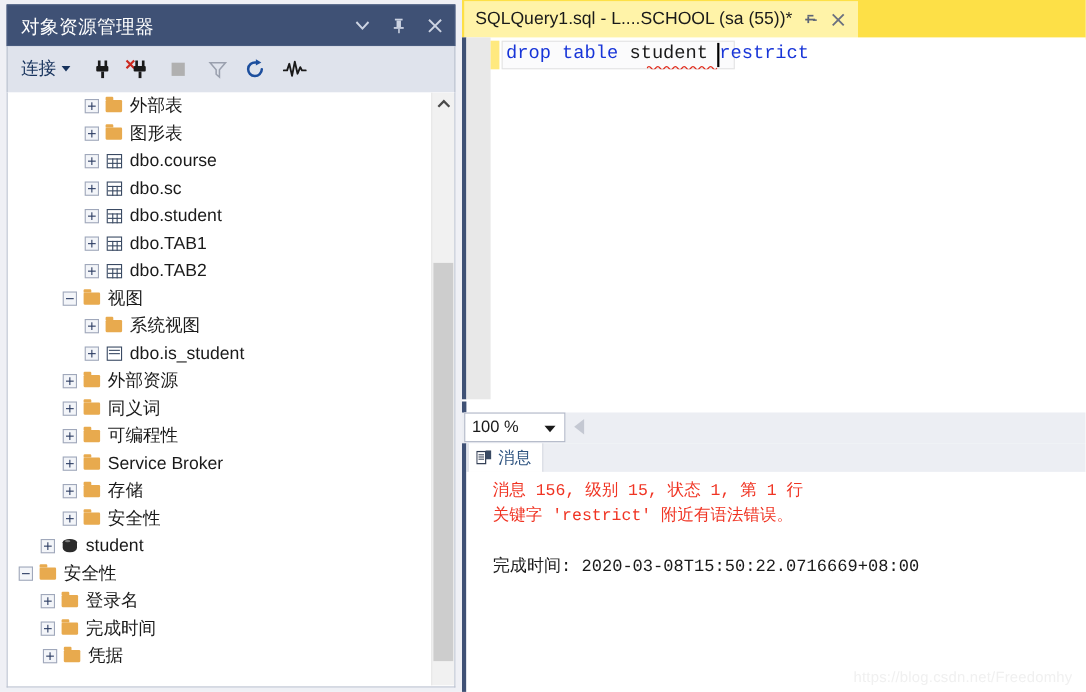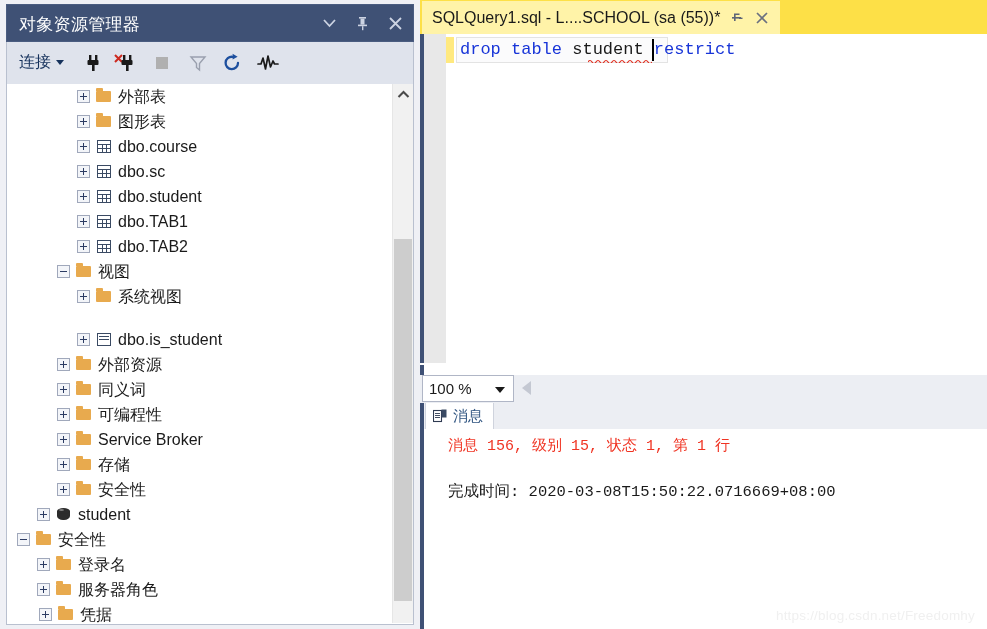--- a/index.html
+++ b/index.html
@@ -623,21 +623,21 @@
             </span>
             <span class="node-label">视图</span>
           </div>
           <div class="tree-row" style="padding-left: 70px;">
             <span class="expander plus"></span>
             <span class="node-icon">
               <span class="folder-shape"></span>
             </span>
             <span class="node-label">系统视图</span>
           </div>
-          <div class="tree-row" style="padding-left: 70px; margin-top: 18px;">
+          <div class="tree-row" style="padding-left: 70px;">
             <span class="expander plus"></span>
             <span class="node-icon">
               <span class="view-shape"></span>
             </span>
             <span class="node-label">dbo.is_student</span>
           </div>
           <div class="tree-row" style="padding-left: 50px;">
             <span class="expander plus"></span>
             <span class="node-icon">
               <span class="folder-shape"></span>
@@ -702,21 +702,21 @@
             <span class="node-icon">
               <span class="folder-shape"></span>
             </span>
             <span class="node-label">登录名</span>
           </div>
           <div class="tree-row" style="padding-left: 30px;">
             <span class="expander plus"></span>
             <span class="node-icon">
               <span class="folder-shape"></span>
             </span>
-            <span class="node-label">服务器角色</span>
+            <span class="node-label">完成时间</span>
           </div>
           <div class="tree-row" style="padding-left: 32px;">
             <span class="expander plus"></span>
             <span class="node-icon">
               <span class="folder-shape"></span>
             </span>
             <span class="node-label">凭据</span>
           </div>
         </div>
 
@@ -785,19 +785,20 @@
               <rect x="2" y="6" width="5" height="0.9" fill="#2f3b52"></rect>
               <rect x="2" y="8" width="5" height="0.9" fill="#2f3b52"></rect>
             </svg>
           </span>
           <span class="msg-tab-label">消息</span>
         </div>
       </div>
 
       <div class="msg-body">
         <div class="msg-err">消息 156, 级别 15, 状态 1, 第 1 行</div>
+        <div class="msg-err">关键字 'restrict' 附近有语法错误。</div>
         <div class="msg-ok">完成时间: 2020-03-08T15:50:22.0716669+08:00</div>
       </div>
 
       <div class="watermark">https://blog.csdn.net/Freedomhy</div>
     </div>
   </div>
 </div>
 
 </body></html>

